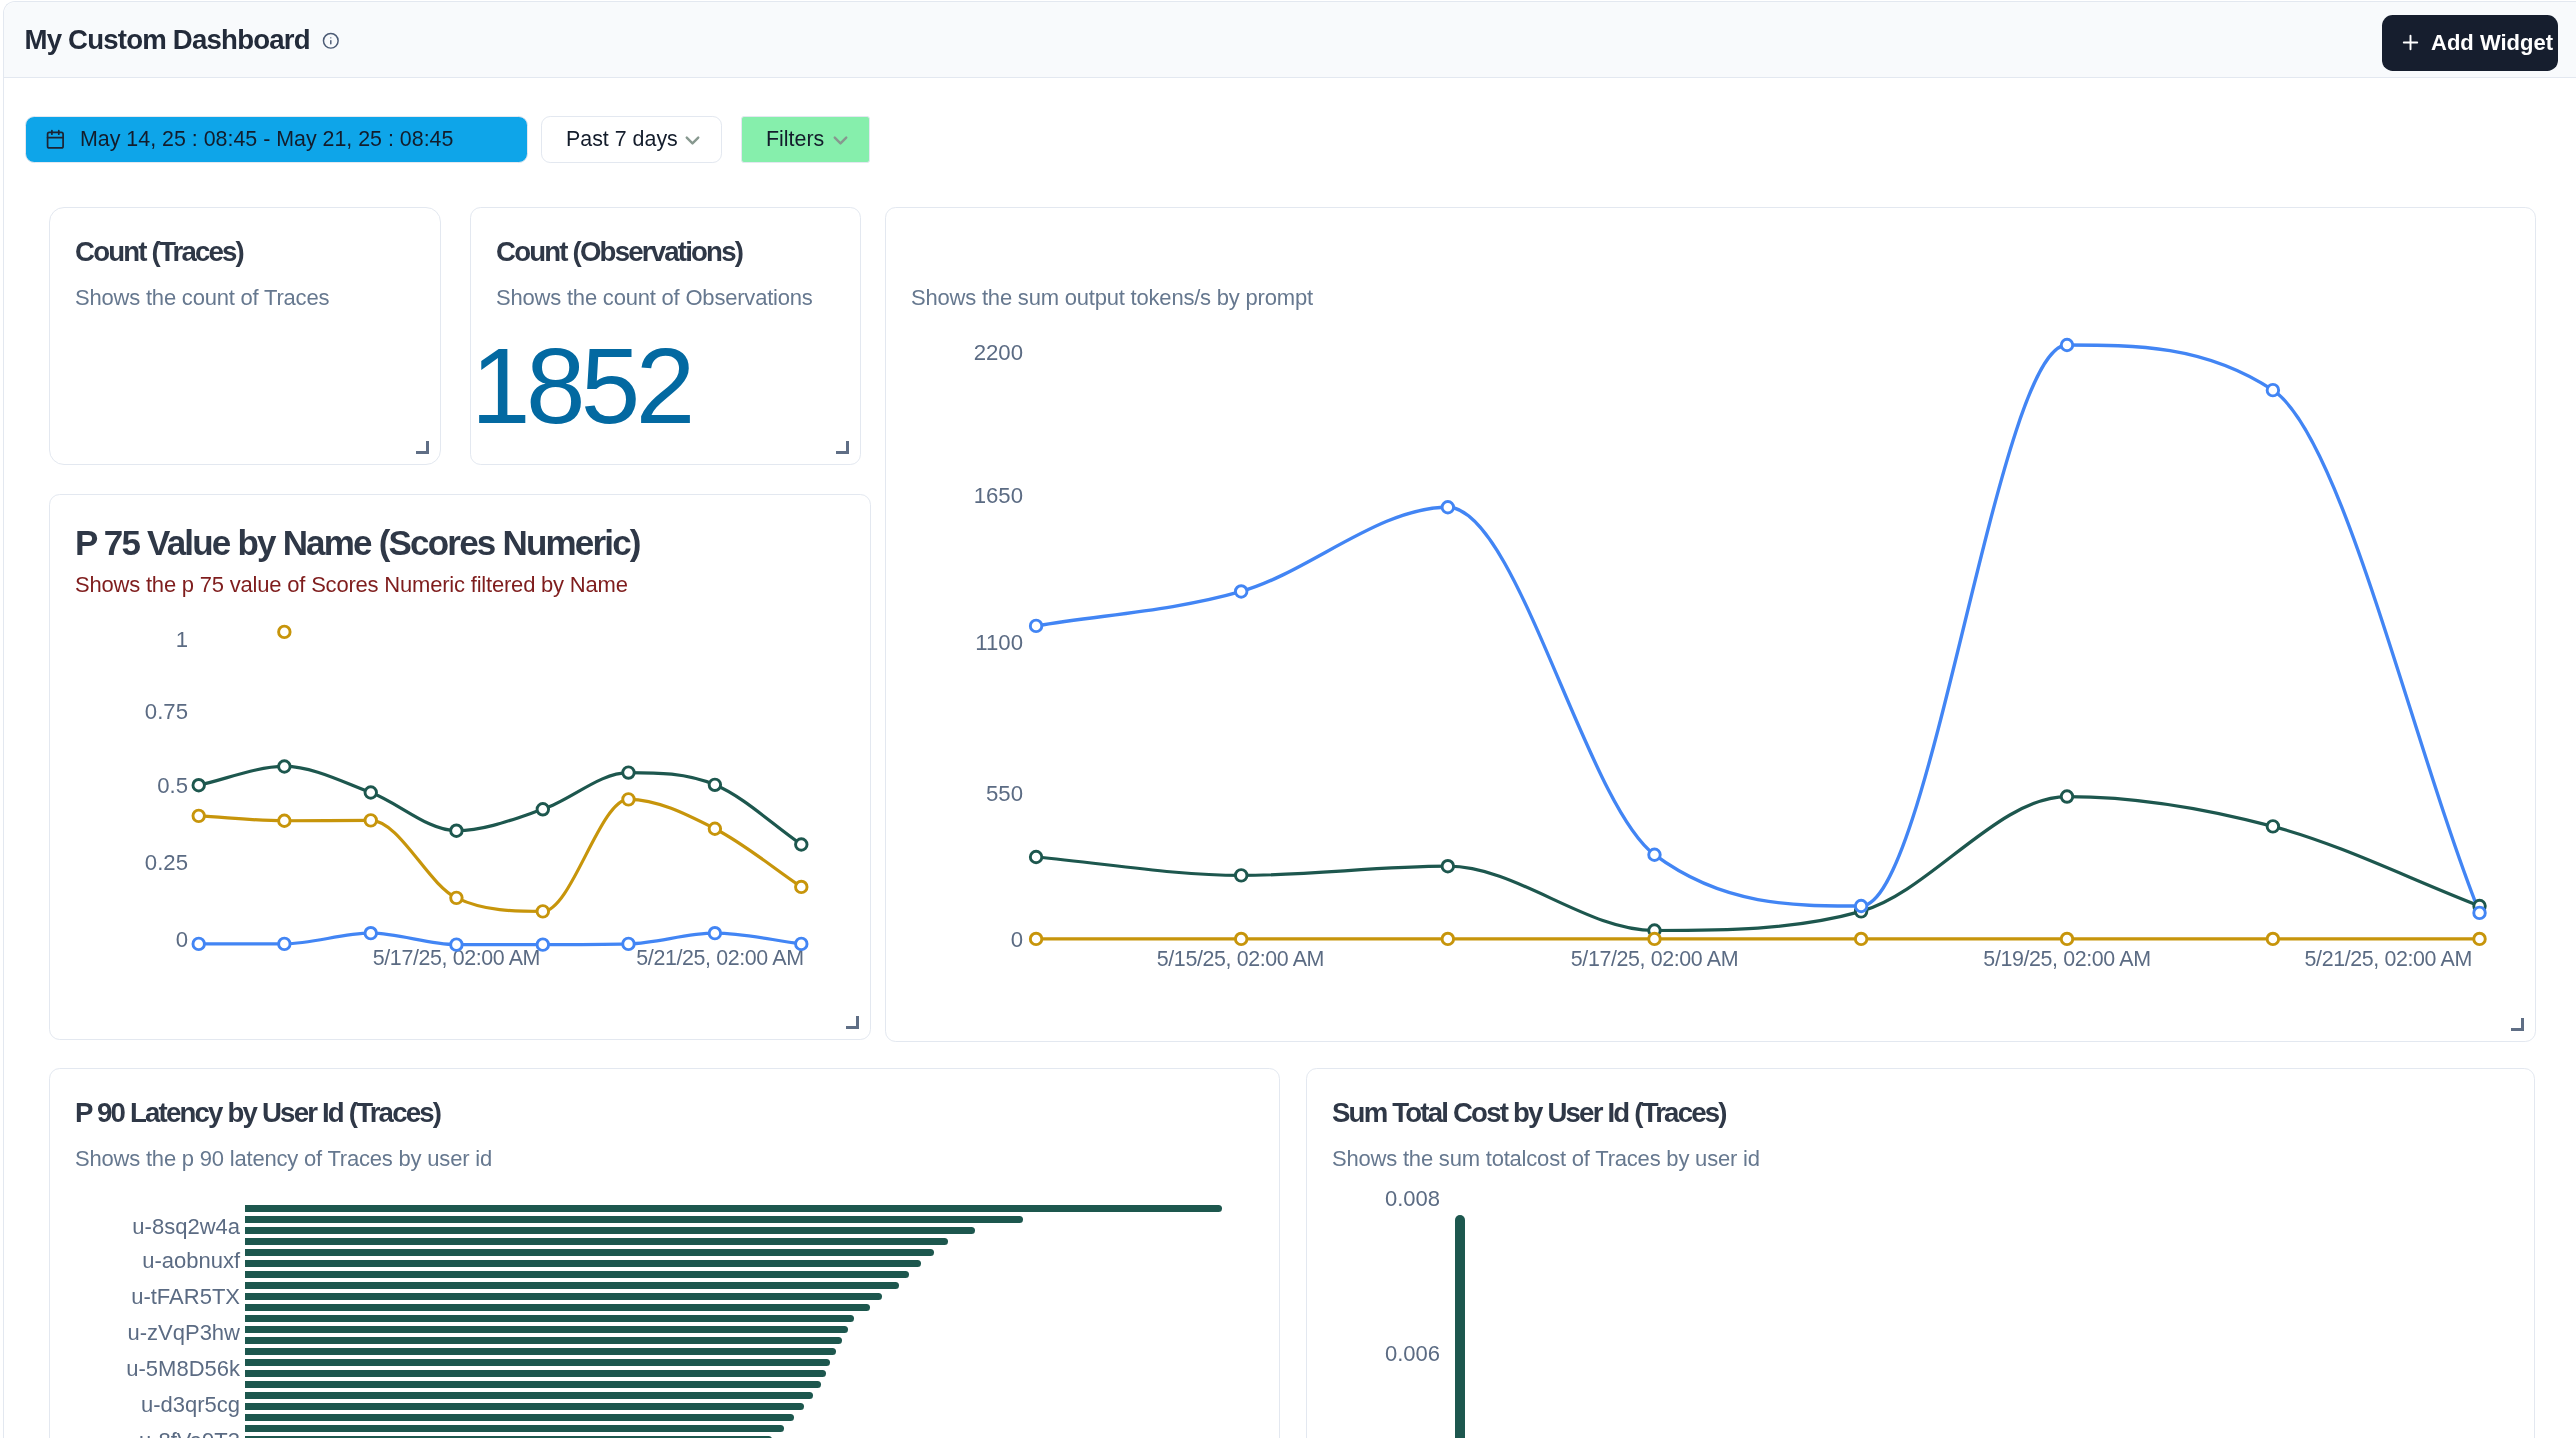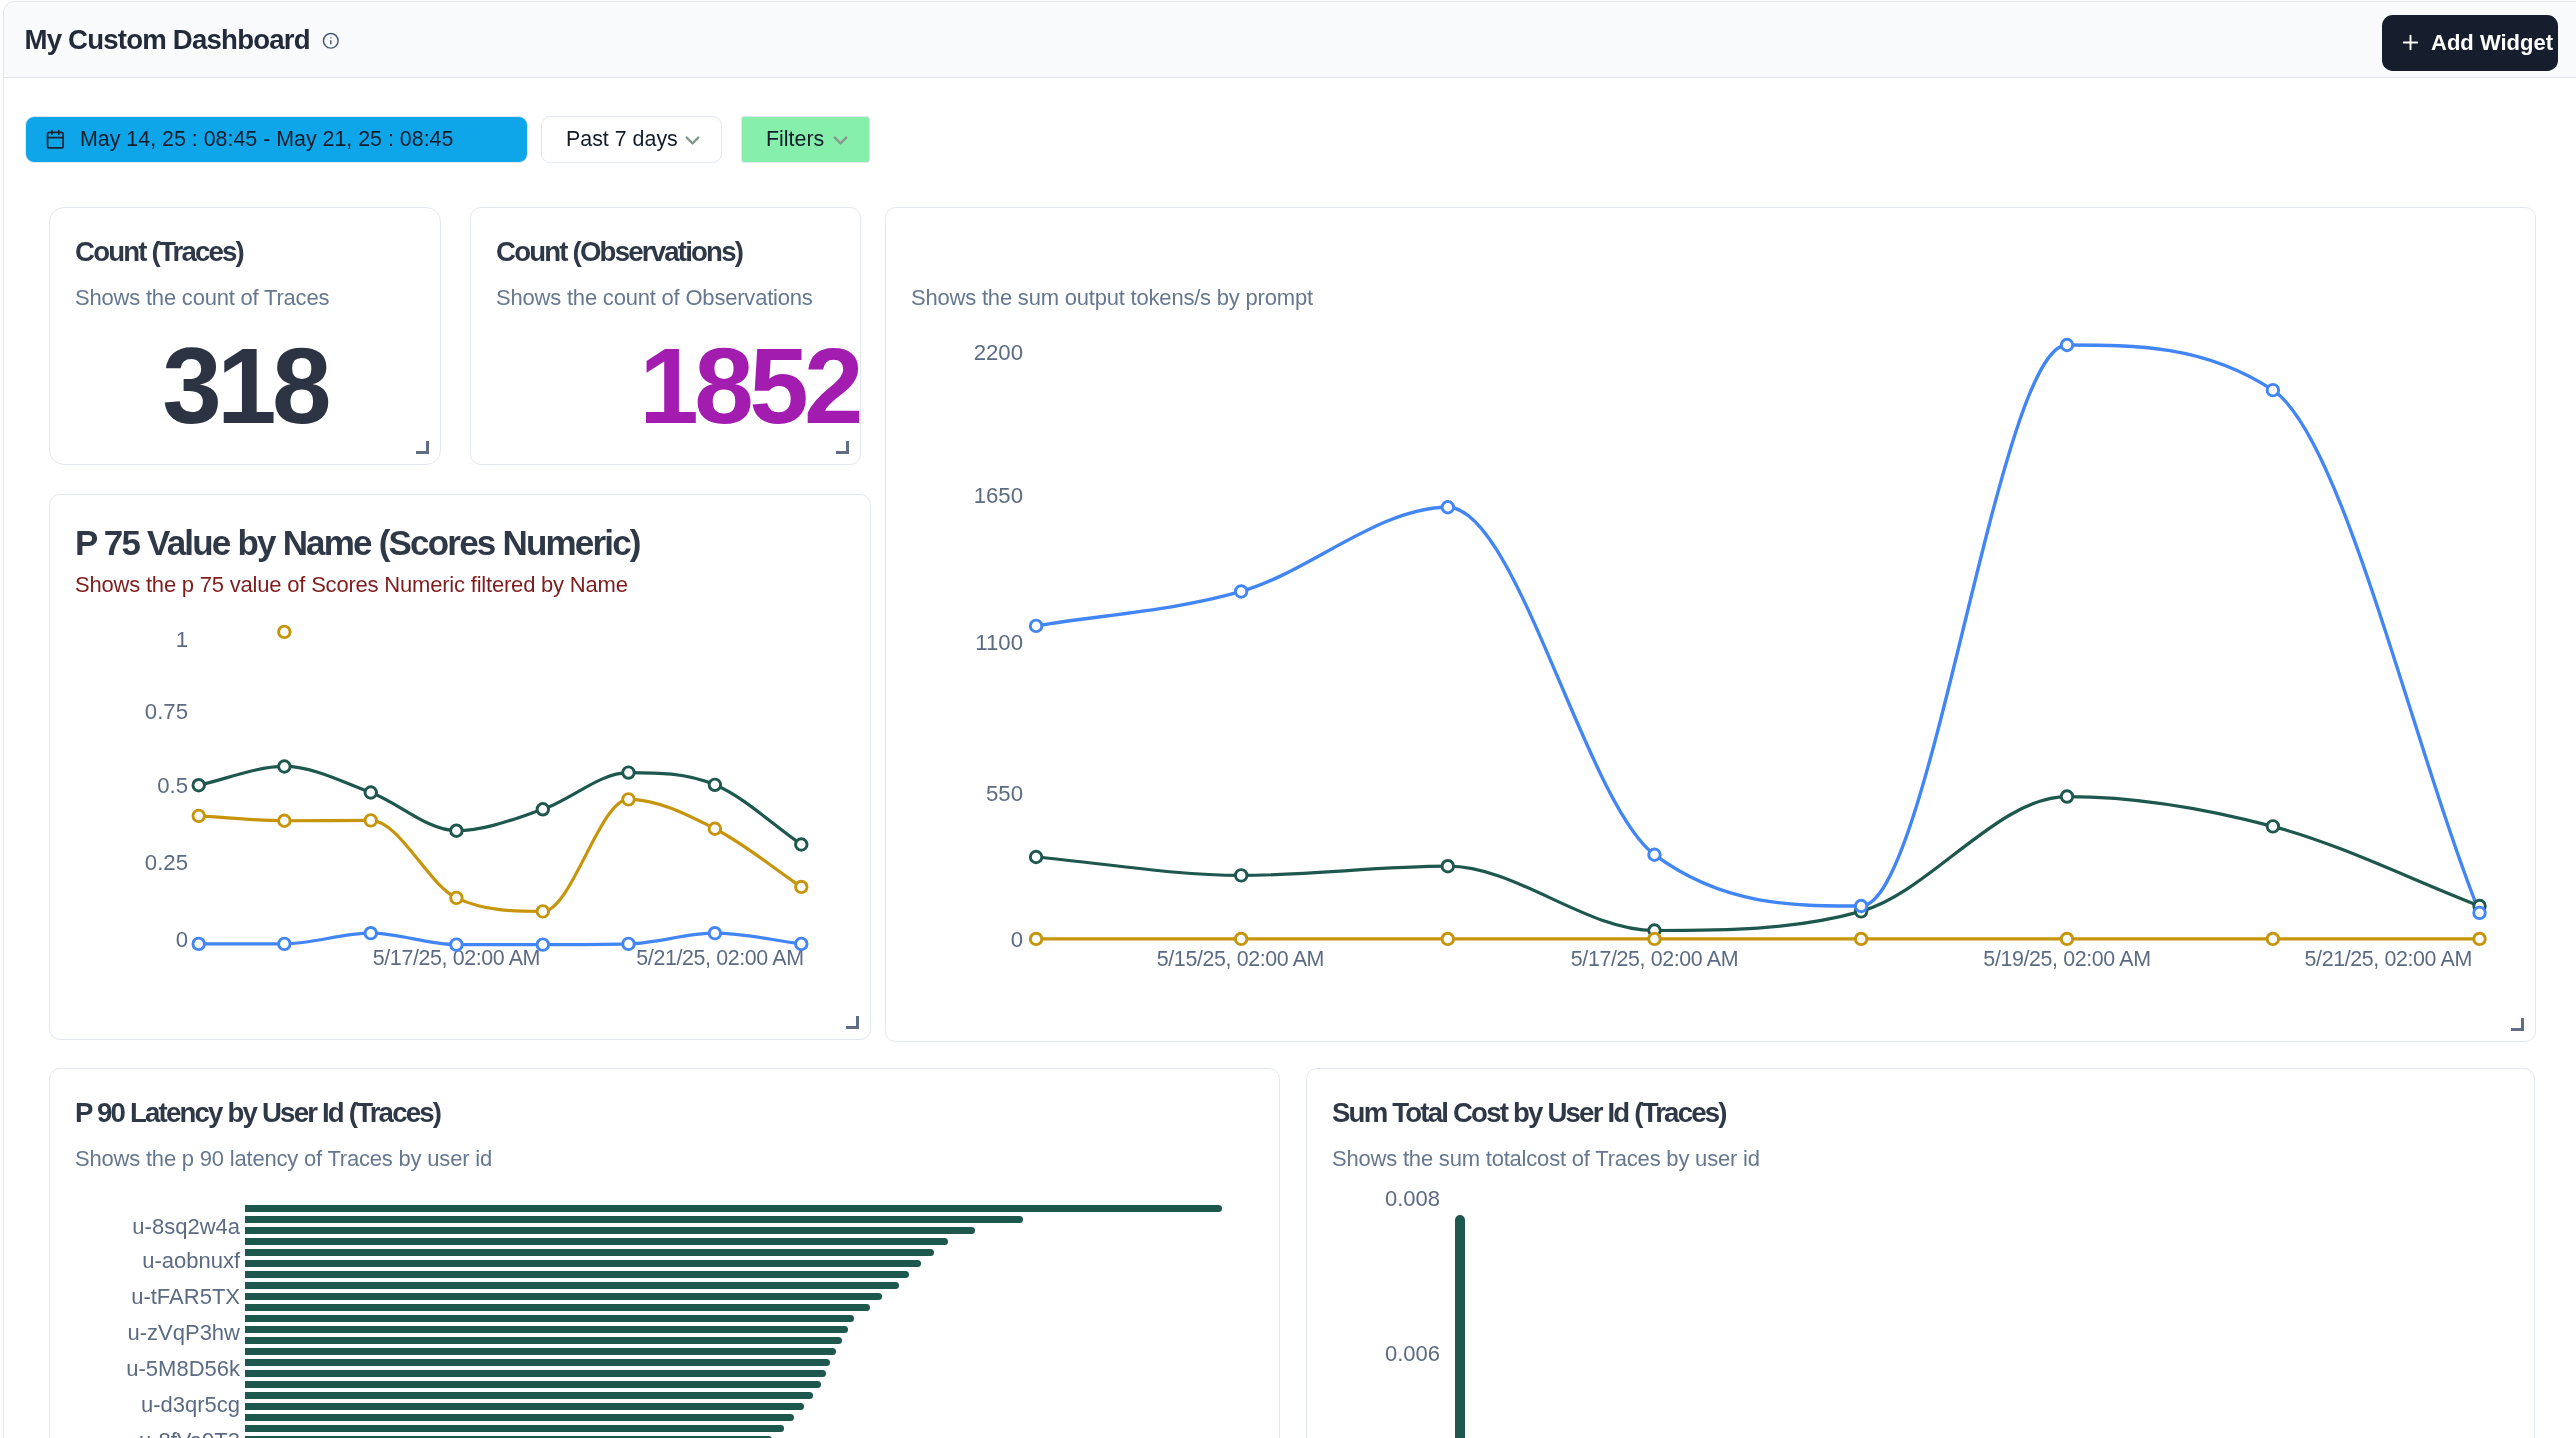--- a/index.html
+++ b/index.html
@@ -42,27 +42,26 @@
 <div class="abs" style="left:741px;top:116px;width:129px;height:47px;background:#86efac;border:1.5px solid #e3e8f0;border-radius:3px">
   <div class="abs" style="left:24px;top:0;height:44px;line-height:44px;font-size:21.4px;font-weight:500;color:#131c2b">Filters</div>
   <div class="abs" style="right:17px;top:11.5px"><svg width="23" height="23" viewBox="0 0 24 24" fill="none" stroke="#87988f" stroke-width="2.5" stroke-linecap="round" stroke-linejoin="round">
         <path d="m6 9 6 6 6-6"></path>
       </svg></div>
 </div>
 
 <div style="position:absolute;left:49px;top:207px;width:392px;height:258px;background:#fff;border:1.5px solid #e3e8f0;border-radius:15px;box-sizing:border-box">
     <div style="position:absolute;left:25px;top:28px;font-size:27.6px;font-weight:700;color:#2f3847;letter-spacing:-1.8px">Count (Traces)</div>
     <div style="position:absolute;left:25px;top:77px;font-size:22px;color:#66788f;letter-spacing:-0.2px">Shows the count of Traces</div>
-    <div class="abs" style="left:0;top:116px;width:389px;text-align:center;font-size:107px;font-weight:700;color:#2c3444;letter-spacing:-4.6px">318</div>
     <div style="position:absolute;right:10.7px;bottom:10px;width:13px;height:13px;border-right:3.1px solid #5f6e85;border-bottom:3.1px solid #5f6e85"></div>
   </div>
 <div style="position:absolute;left:470px;top:207px;width:391px;height:258px;background:#fff;border:1.5px solid #e3e8f0;border-radius:10.7px;box-sizing:border-box">
     <div style="position:absolute;left:25px;top:28px;font-size:27.6px;font-weight:700;color:#2f3847;letter-spacing:-1.8px">Count (Observations)</div>
     <div style="position:absolute;left:25px;top:77px;font-size:22px;color:#66788f;letter-spacing:-0.2px">Shows the count of Observations</div>
-    <div class="abs" style="left:0;top:116px;width:388px;text-align:right;font-size:107px;font-weight:700;color:#a21caf;letter-spacing:-4.6px">1852</div>
+    <div class="abs" style="left:0;top:116px;width:388px;text-align:left;font-size:107px;font-weight:400;color:#0369a1;letter-spacing:-4.6px">1852</div>
     <div style="position:absolute;right:10.7px;bottom:10px;width:13px;height:13px;border-right:3.1px solid #5f6e85;border-bottom:3.1px solid #5f6e85"></div>
   </div>
 <div style="position:absolute;left:885px;top:207px;width:1651px;height:835px;background:#fff;border:1.5px solid #e3e8f0;border-radius:10.7px;box-sizing:border-box">
     <div style="position:absolute;left:25px;top:77px;font-size:22px;color:#66788f;letter-spacing:-0.2px">Shows the sum output tokens/s by prompt</div>
     <svg width="1651" height="835" viewBox="0 0 2157 1091" style="position:absolute;left:0;top:0">
 <g font-family="'Liberation Sans',sans-serif" font-size="29" fill="#5b6b83">
 <text x="179" y="198" text-anchor="end">2200</text>
 <text x="179" y="385" text-anchor="end">1650</text>
 <text x="179" y="578" text-anchor="end">1100</text>
 <text x="179" y="775" text-anchor="end">550</text>

